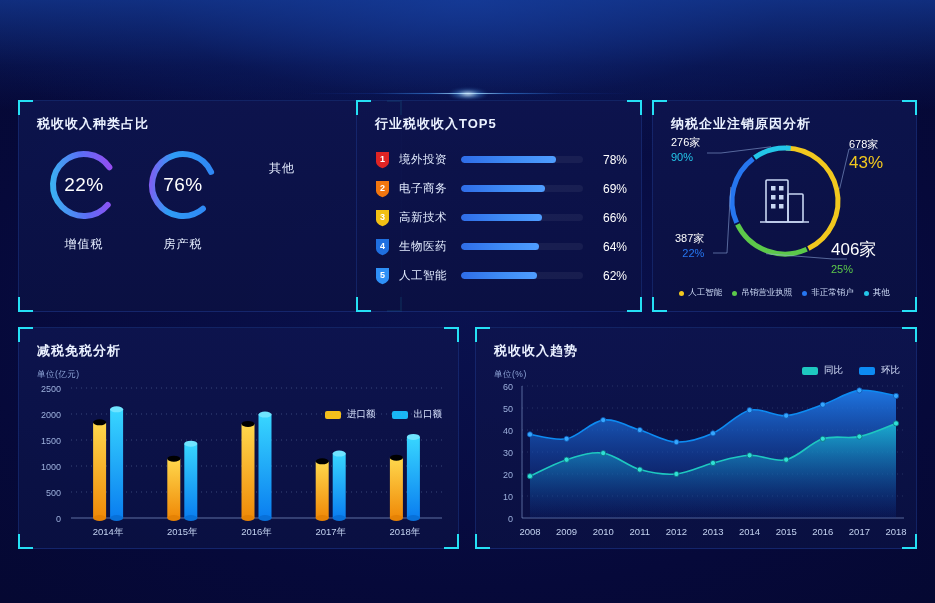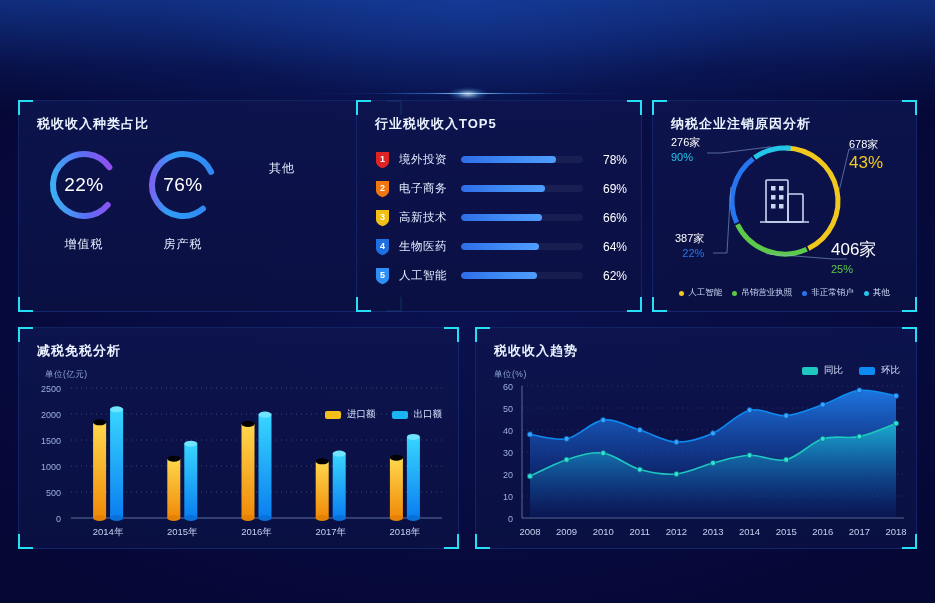--- a/index.html
+++ b/index.html
@@ -292,21 +292,21 @@
         </div>
       </div>
   </div>
 
   <div class="panel" id="p4">
     <span class="c tl"></span>
     <span class="c tr"></span>
     <span class="c bl"></span>
     <span class="c br"></span>
     <div class="ptitle">减税免税分析</div>
-    <div class="unit" style="left:18px;top:41px;margin-left:8px;">单位(亿元)</div>
+    <div class="unit" style="left:18px;top:41px;">单位(亿元)</div>
     <div class="chartlegend" id="bar-legend" style="right:16px;top:36px;margin-top:44px;">
         <div class="clg">
           <span class="cbox" style="background: linear-gradient(rgb(245, 191, 26), rgb(245, 191, 26));"></span>
           <span>进口额</span>
         </div>
         <div class="clg">
           <span class="cbox" style="background: linear-gradient(rgb(24, 182, 245), rgb(24, 182, 245));"></span>
           <span>出口额</span>
         </div>
       </div>

